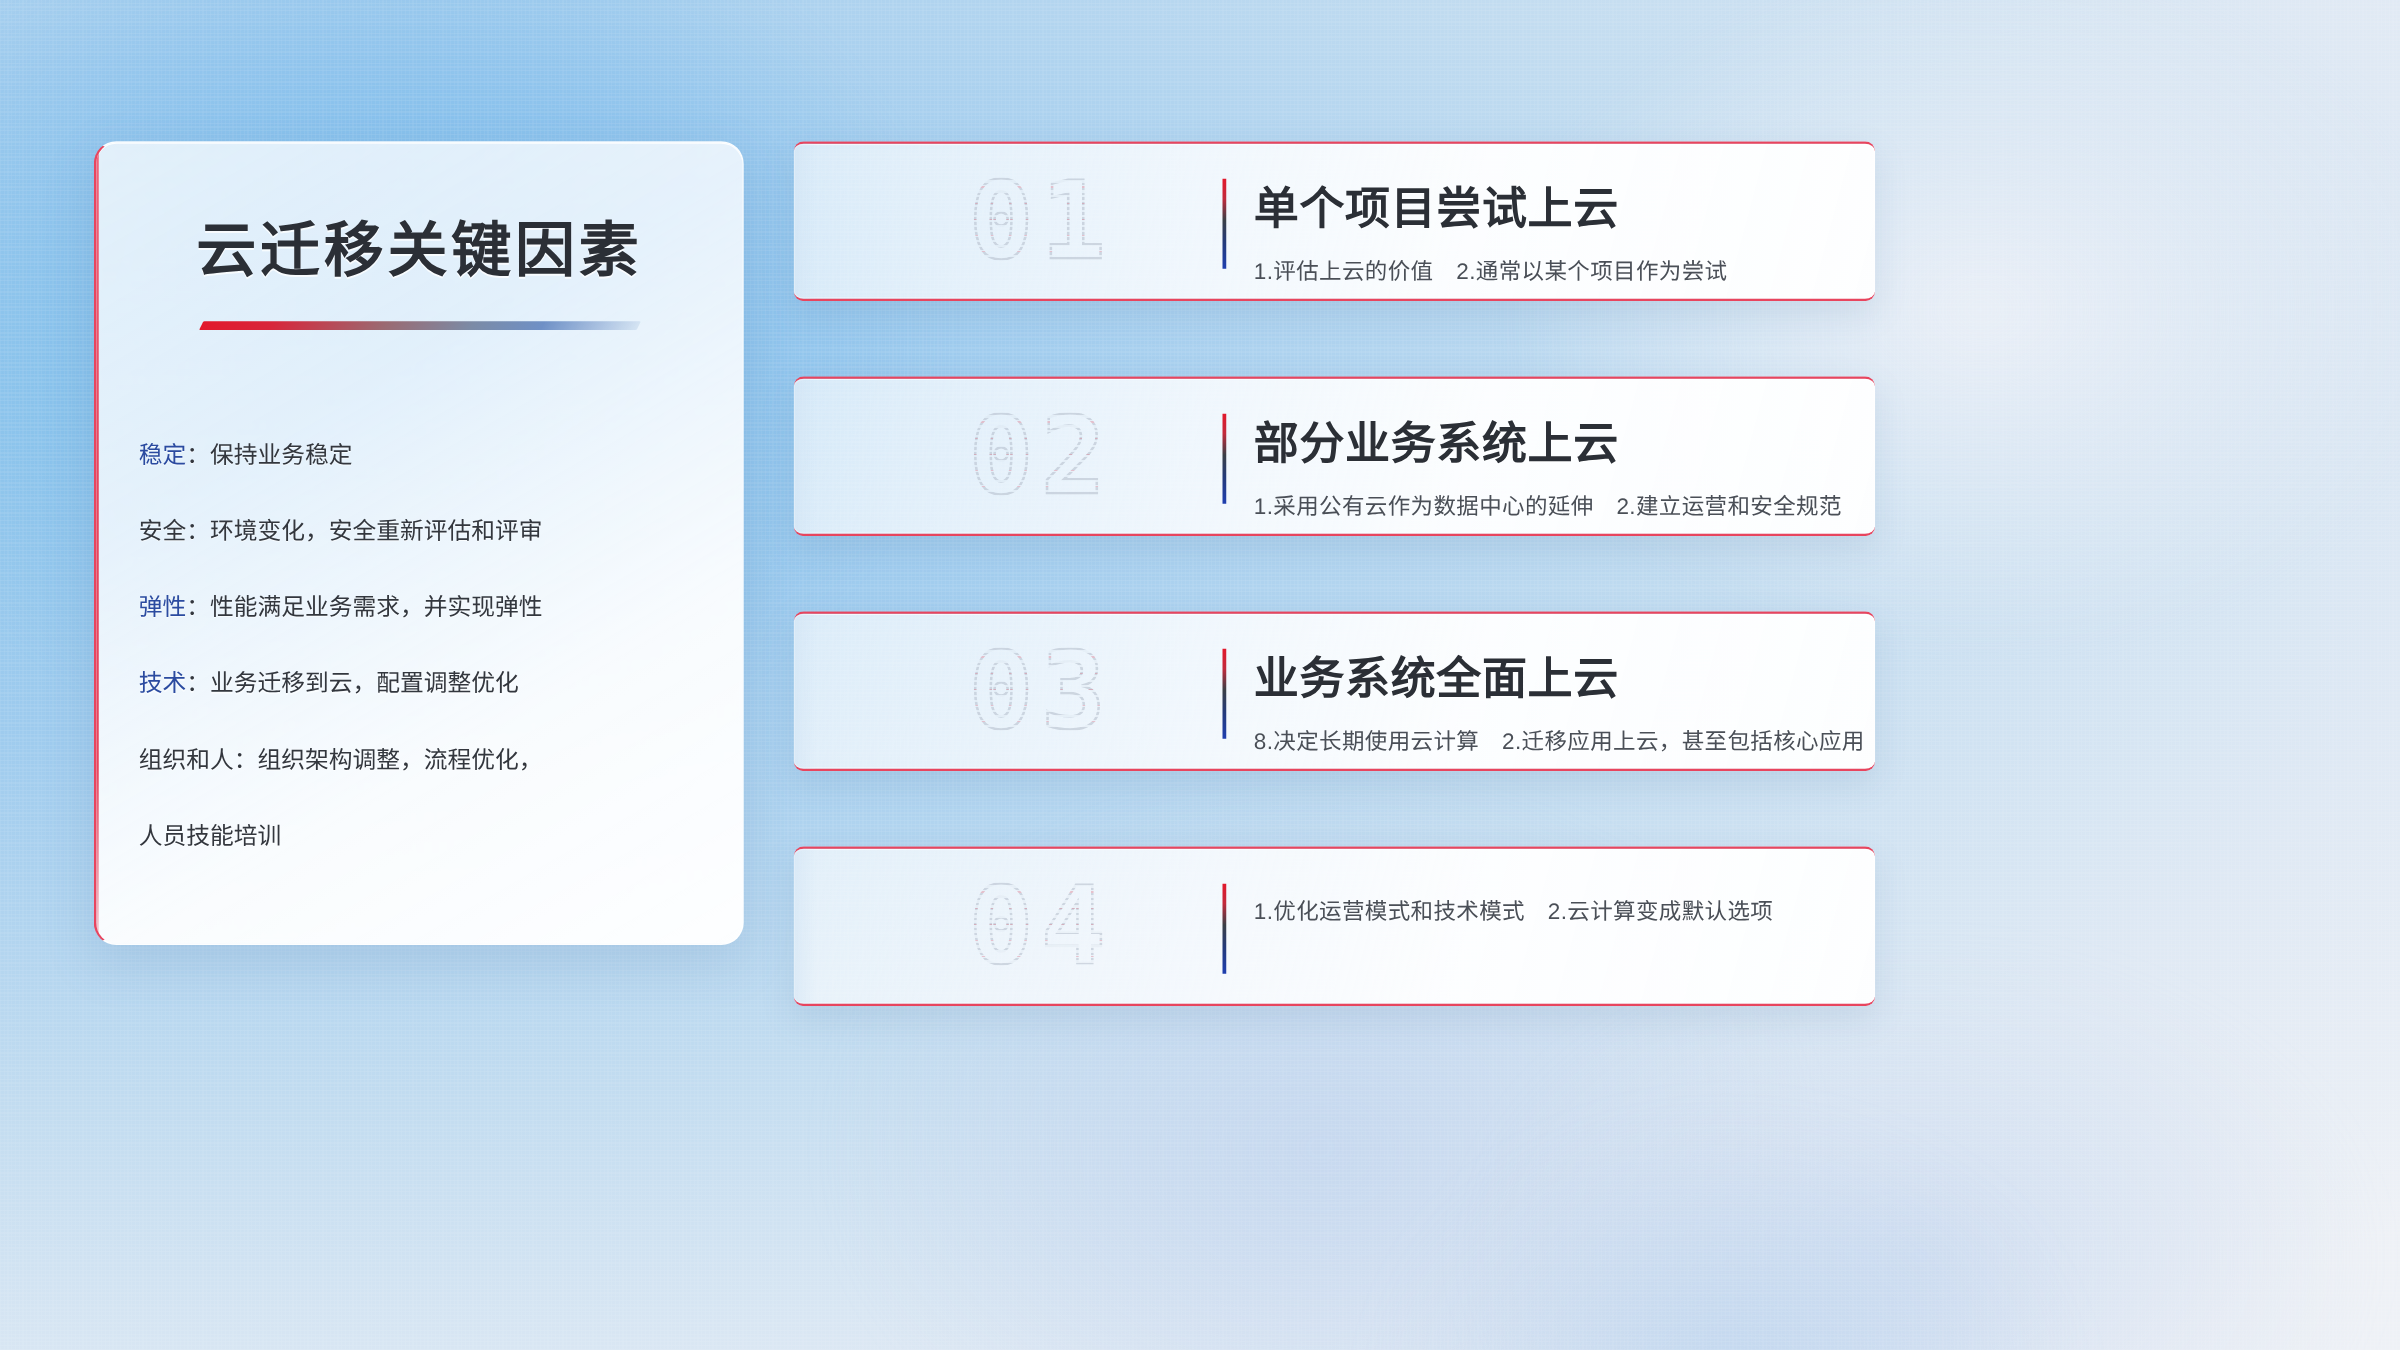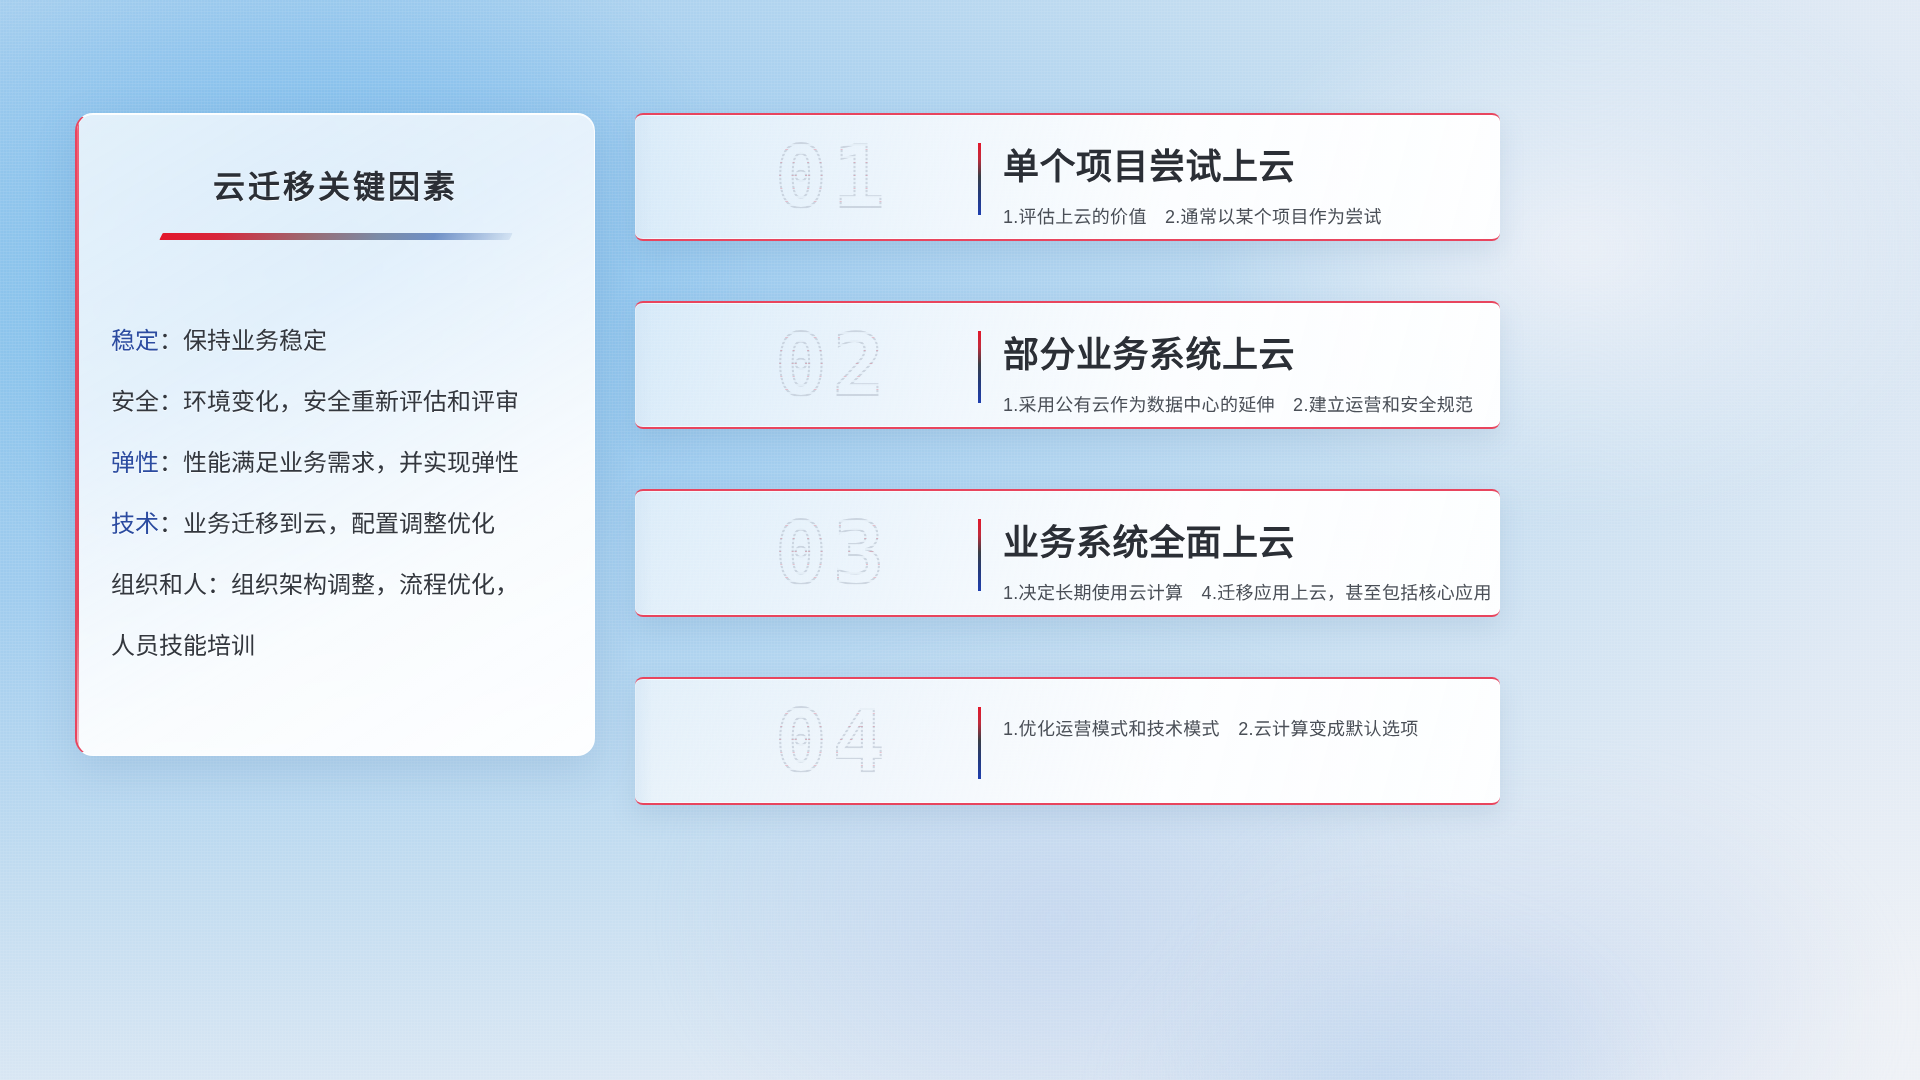--- a/index.html
+++ b/index.html
@@ -64,31 +64,31 @@
     box-shadow:0 14px 40px rgba(90,125,170,.18), inset 0 1px 0 rgba(255,255,255,.9);
     backdrop-filter:blur(3px);
     overflow:hidden;
   }
   #left-panel::after{
     content:""; position:absolute; left:0; top:0; bottom:0; width:2px;
     background:linear-gradient(180deg,#f2647a 0%,#e8455e 40%,#e8455e 78%,rgba(232,69,94,.25) 100%);
   }
   #panel-title{
     margin:47px 0 0 0; text-align:center;
-    font-size:32px; font-weight:700; letter-spacing:3px; color:#2b2f36;
+    font-size:48px; font-weight:700; letter-spacing:3px; color:#2b2f36;
     text-shadow:0 1px 0 rgba(255,255,255,.75);
   }
   #title-rule{
     margin:26px auto 0; width:350px; height:7px; border-radius:1px;
     background:linear-gradient(90deg,#e2182c 0%,#d8263b 16%,#9a6a72 42%,#7b8ba6 62%,#6f90c6 78%,rgba(150,180,215,.25) 100%);
     transform:skewX(-26deg);
   }
   #factor-list{ margin:70px 0 0 0; padding:0 0 0 34px; list-style:none; }
   .factor{
-    font-size:24px; line-height:61px; color:#33373e; white-space:nowrap;
+    font-size:19px; line-height:61px; color:#33373e; white-space:nowrap;
     text-shadow:0 1px 0 rgba(255,255,255,.6);
   }
   .factor .k{ font-weight:400; }
   .factor.accent .k{ color:#2b4ba0; }
   .factor .sep{ color:inherit; }
 
   
   #cards{ position:absolute; left:635px; top:113px; width:865px; }
   .card{
     position:relative; height:128px; margin-bottom:60px; border-radius:8px;
@@ -200,21 +200,21 @@
         <div class="card-desc">1.采用公有云作为数据中心的延伸　2.建立运营和安全规范</div>
       </div>
     </article>
 
     <article class="card">
       <div class="card-num">03</div>
       <div class="card-num-tint">03</div>
       <div class="card-divider"></div>
       <div class="card-body">
         <div class="card-title">业务系统全面上云</div>
-        <div class="card-desc">1.决定长期使用云计算　4.迁移应用上云，甚至包括核心应用</div>
+        <div class="card-desc">8.决定长期使用云计算　2.迁移应用上云，甚至包括核心应用</div>
       </div>
     </article>
 
     <article class="card">
       <div class="card-num">04</div>
       <div class="card-num-tint">04</div>
       <div class="card-divider"></div>
       <div class="card-body">
         <div class="card-desc">1.优化运营模式和技术模式　2.云计算变成默认选项</div>
       </div>

